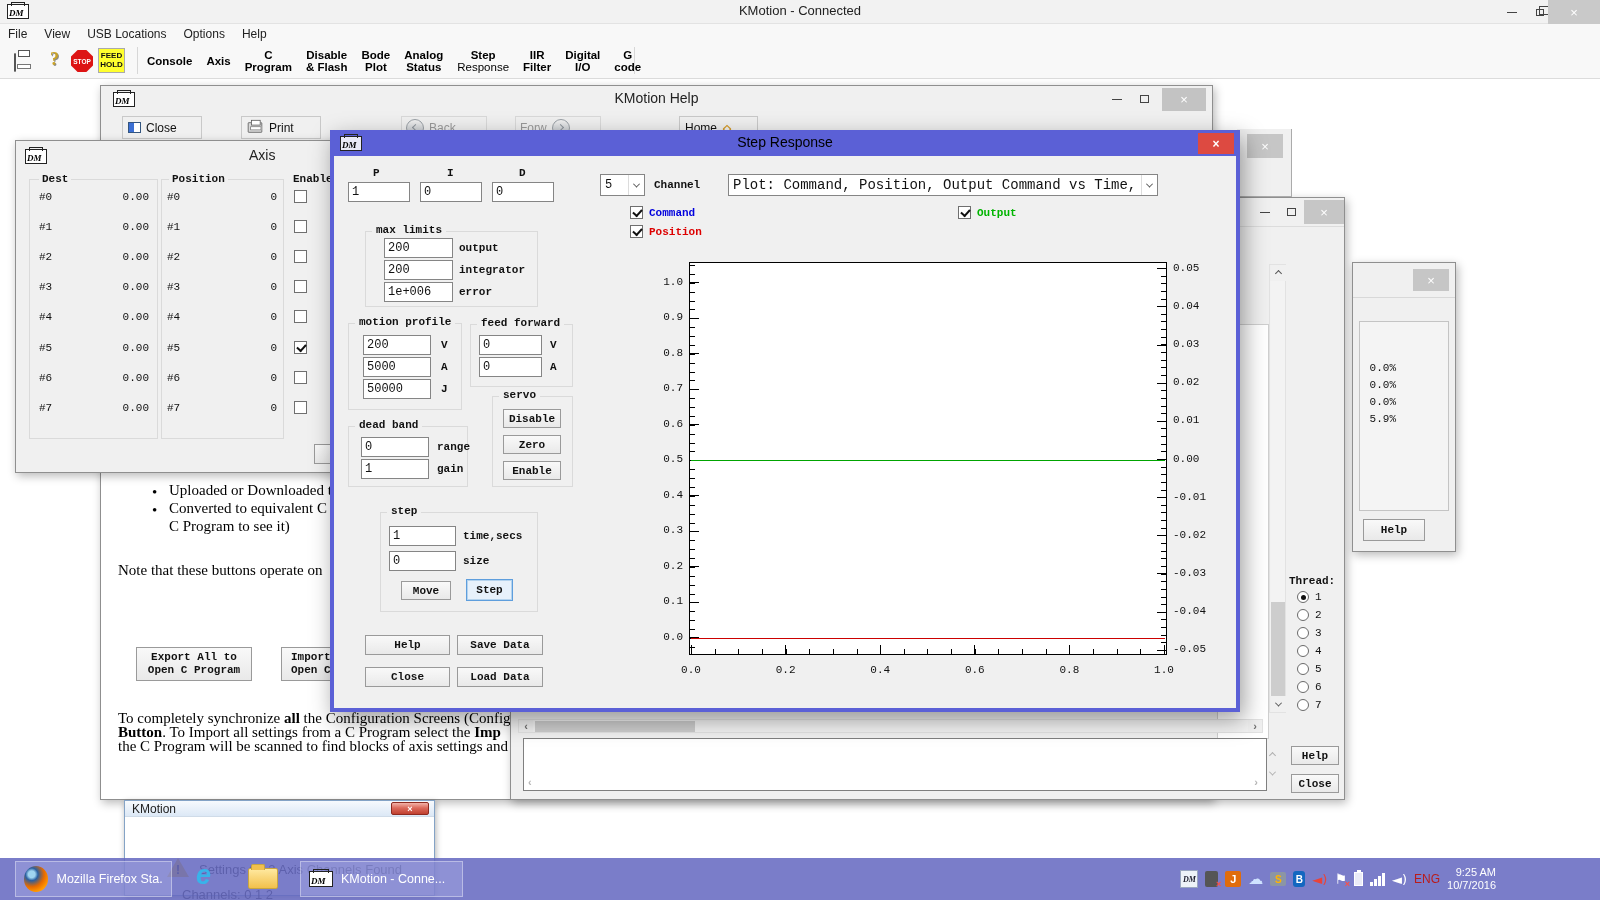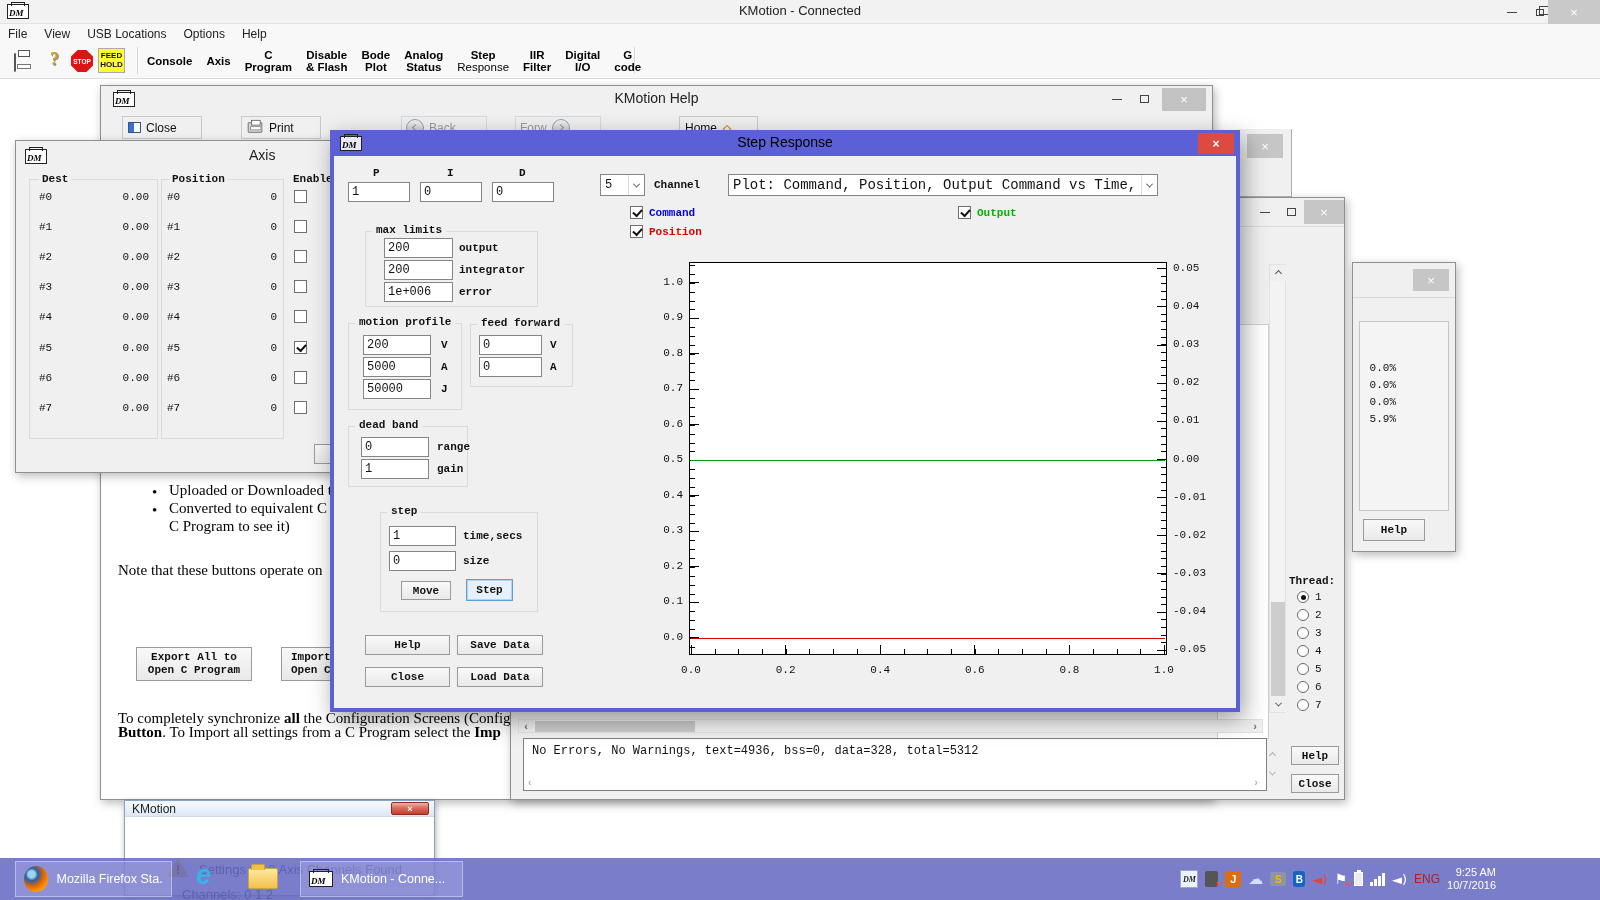--- a/index.html
+++ b/index.html
@@ -241,20 +241,21 @@
         <span>Import</span>
         <span>Open C</span>
       </span>
 
       <div class="a serif15" style="left:17px;top:582px">
         <span style="font-weight:700">Button</span><span>.  To Import all settings from a C Program select the </span><span style="font-weight:700">Imp</span>
       </div>
       <div class="a serif15" style="left:17px;top:568px">
         <span>To completely synchronize </span><span style="font-weight:700">all</span><span> the Configuration Screens (Config</span>
       </div>
+      <div class="a serif15" style="left:17px;top:596px">the C Program will be scanned  to find blocks of axis settings and</div>
     </div>
 
     <div class="a" id="km-popup" style="left:23px;top:714px;width:311px;height:96px;background:#fff;border:1px solid #84a3c6;box-shadow:1px 2px 6px rgba(0,0,0,.3)">
       <div class="a" style="left:0;top:0;width:100%;height:16px;background:linear-gradient(#f7fafd,#dce8f6);border-bottom:1px solid #cfdbe8">
         <span class="a" style="left:7px;top:1px;font:400 12px var(--ui);color:#222">KMotion</span>
         <span class="a" style="right:5px;top:1px;width:38px;height:13px;border-radius:2px;background:linear-gradient(#f2b2a8,#dc6a5c 45%,#c0402f);border:1px solid #8e2a20;color:#fff;font:700 9px var(--ui);display:flex;align-items:center;justify-content:center">
             <span>×</span>
           </span>
       </div>
       <span class="warn-tri" style="left:42px;top:57px"></span>
@@ -403,21 +404,20 @@
       <span class="sb-ar" style="left:0;top:0;width:14px;height:12px">
           <span>‹</span>
         </span>
       <span class="sb-thumb" style="left:16px;top:1px;width:160px;height:11px"></span>
       <span class="sb-ar" style="right:0;top:0;width:14px;height:12px">
           <span>›</span>
         </span>
     </div>
 
     <div class="a" style="left:12px;top:540px;width:744px;height:53px;background:#fff;border:1px solid #7f7f7f">
-      <span class="a monoval" style="left:8px;top:5px">No Errors, No Warnings, text=4936, bss=0, data=328, total=5312</span>
       <span class="a" style="left:4px;bottom:2px;color:#b5b5b5;font:700 11px var(--ui)"><span>‹</span></span>
       <span class="a" style="right:8px;bottom:2px;color:#b5b5b5;font:700 11px var(--ui)"><span>›</span></span>
     </div>
     <span class="a" style="left:759px;top:546px"><span class="chev up" style="border-color:#b0b0b0"></span></span>
     <span class="a" style="left:759px;top:564px"><span class="chev down" style="border-color:#b0b0b0"></span></span>
 
     <span class="abtn" style="left:780px;top:548px;width:48px;height:19px">
         <span>Help</span>
       </span>
     <span class="abtn" style="left:780px;top:576px;width:48px;height:19px">
@@ -507,20 +507,32 @@
     </div>
 
     <div class="grp" style="left:140px;top:194px;width:103px;height:63px">
       <span class="glbl">feed forward</span>
       <input class="inp" style="left: 8px; top: 10px; width: 63px;" value="0">
       <span class="flabel" style="left:79px;top:14px">V</span>
       <input class="inp" style="left: 8px; top: 32px; width: 63px;" value="0">
       <span class="flabel" style="left:79px;top:36px">A</span>
     </div>
 
+    <div class="grp" style="left:162px;top:266px;width:81px;height:91px">
+      <span class="glbl">servo</span>
+      <span class="abtn" style="left:10px;top:12px;width:58px;height:19px">
+          <span>Disable</span>
+        </span>
+      <span class="abtn" style="left:10px;top:38px;width:58px;height:19px">
+          <span>Zero</span>
+        </span>
+      <span class="abtn" style="left:10px;top:64px;width:58px;height:19px">
+          <span>Enable</span>
+        </span>
+    </div>
 
     <div class="grp" style="left:18px;top:296px;width:120px;height:61px">
       <span class="glbl">dead band</span>
       <input class="inp" style="left: 12px; top: 10px; width: 68px;" value="0">
       <span class="flabel" style="left:88px;top:14px">range</span>
       <input class="inp" style="left: 12px; top: 32px; width: 68px;" value="1">
       <span class="flabel" style="left:88px;top:36px">gain</span>
     </div>
 
     <div class="grp" style="left:50px;top:382px;width:158px;height:100px">

